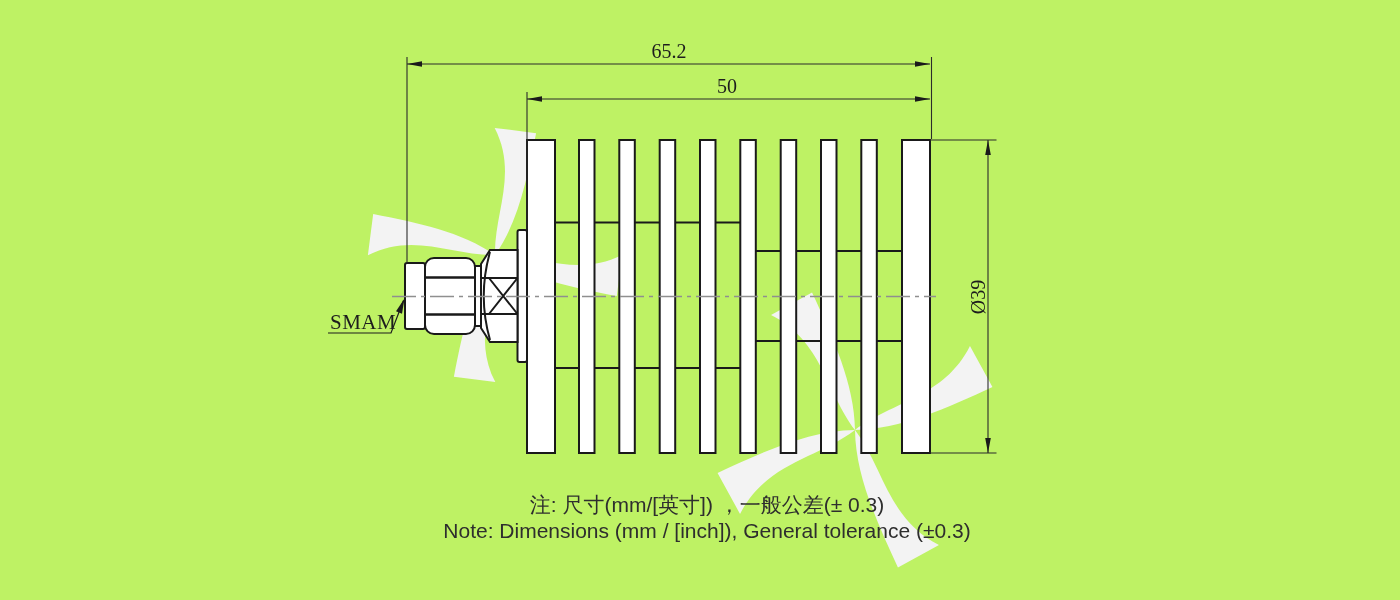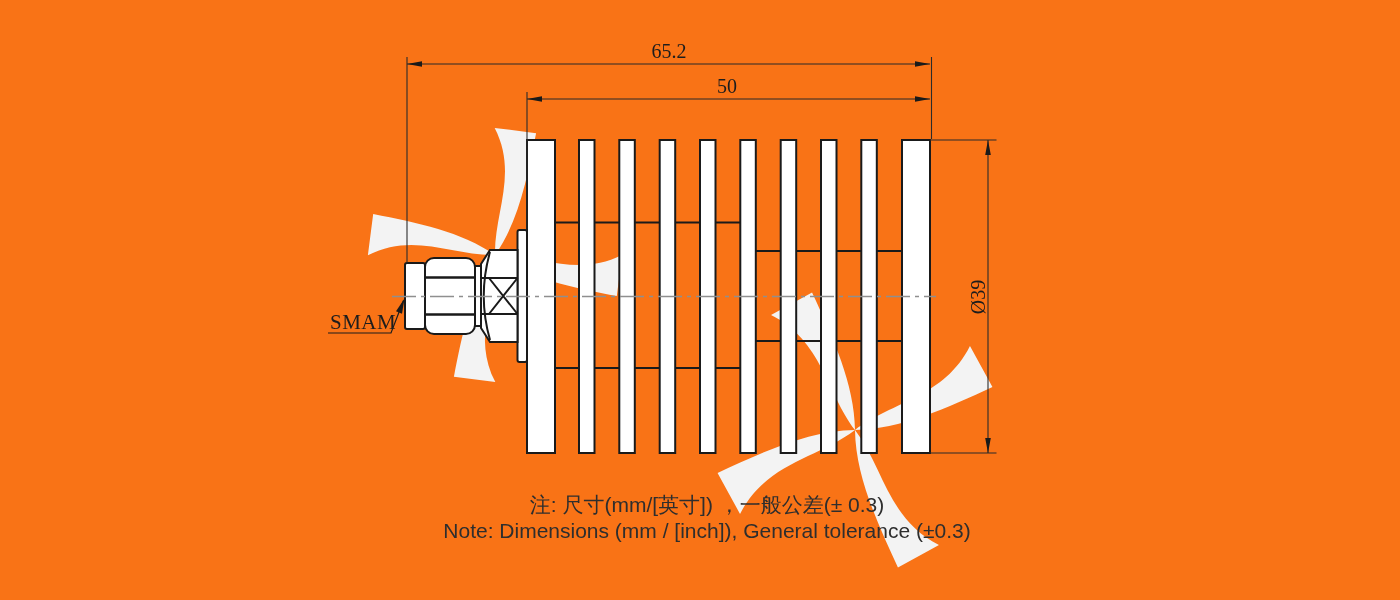--- a/index.html
+++ b/index.html
@@ -1,17 +1,17 @@
 <!DOCTYPE html>
 <html><head>
 <meta charset="utf-8">
 <style>
   html,body{margin:0;padding:0;background:#ffffff;}
   .stage{
-    position:relative;width:1400px;height:600px;background:#f97316;overflow:hidden;
+    position:relative;width:1400px;height:600px;background:#bef264;overflow:hidden;
     font-family:"Liberation Sans","DejaVu Sans",sans-serif;
   }
   svg.drawing{position:absolute;left:0;top:0;}
   .dim-text{
     font-family:"Liberation Serif","DejaVu Serif",serif;
     font-size:20px;fill:#1d1d1d;
   }
   .leader-text{
     font-family:"Liberation Serif","DejaVu Serif",serif;
     font-size:21px;fill:#1d1d1d;letter-spacing:0.5px;

